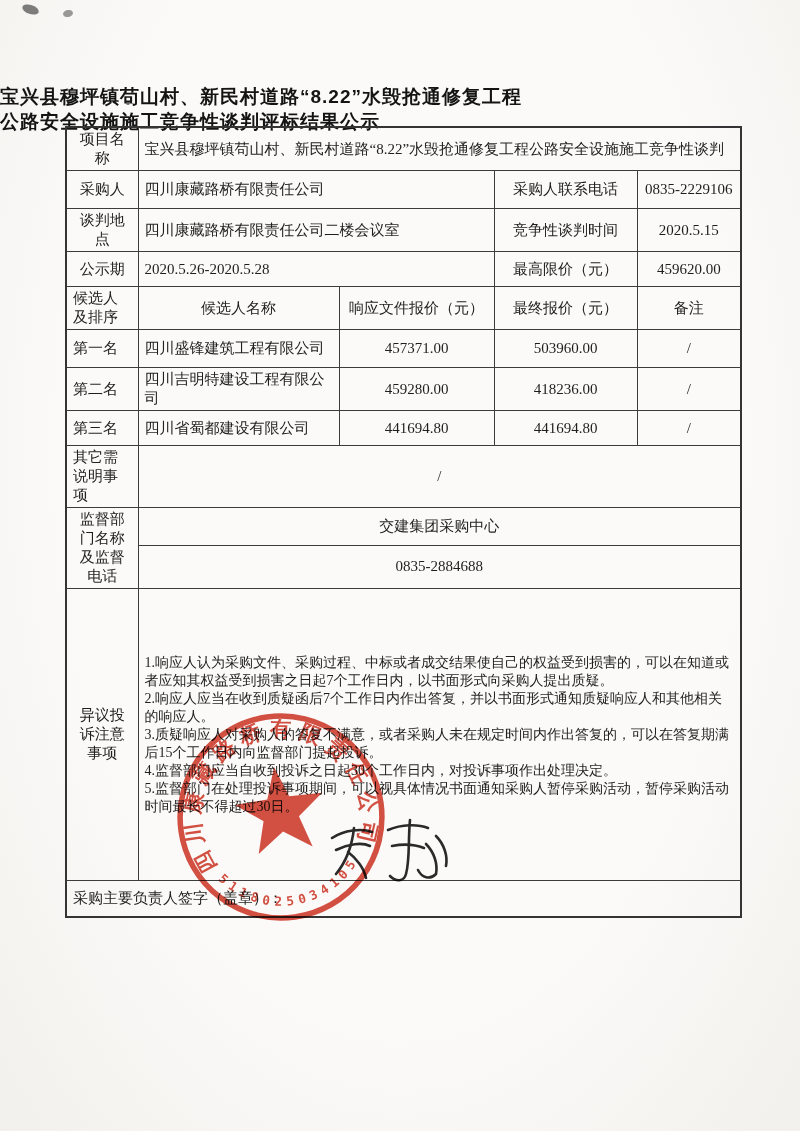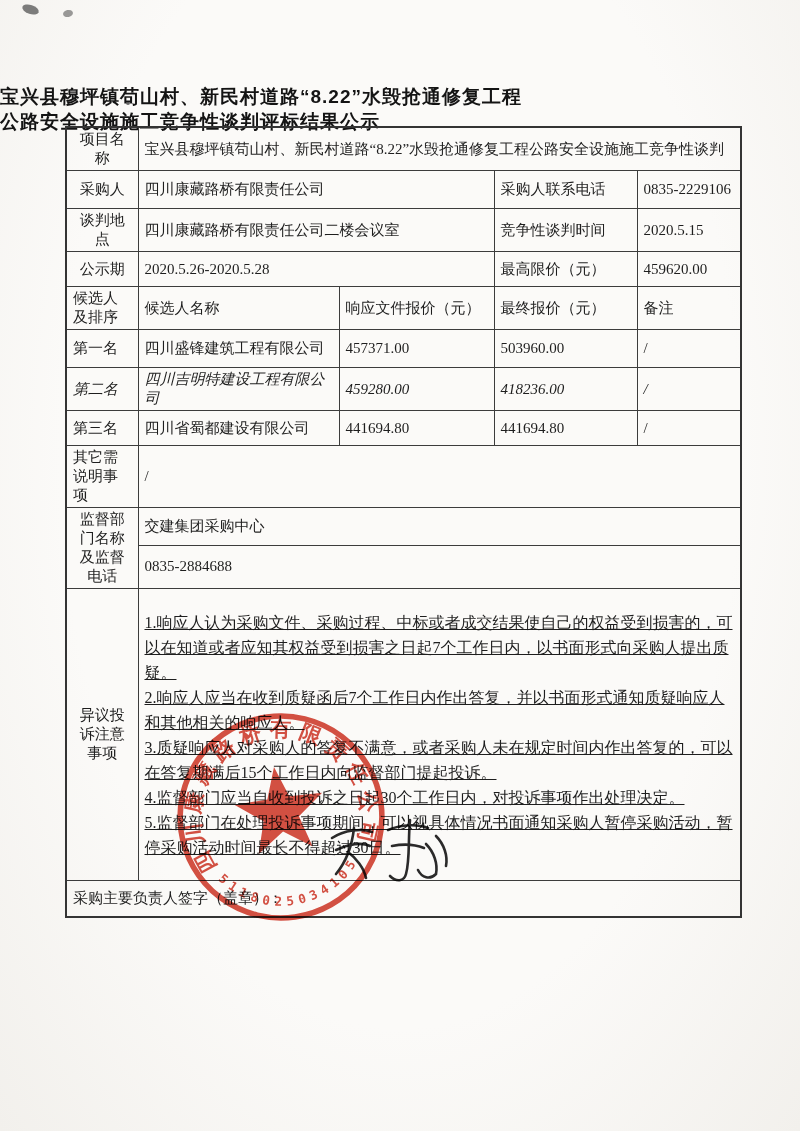--- a/index.html
+++ b/index.html
@@ -23,25 +23,25 @@
 
   table.main {
     position:absolute; left:65px; top:126px; width:675px;
     border-collapse:collapse; table-layout:fixed; font-size:15px;
   }
   table.main { border:2px solid #343434; }
   table.main td { border:1.5px solid #3c3c3c; padding:2px 6px; vertical-align:middle; overflow:hidden; }
   .lbl  { text-align:center; padding:2px 3px; }
   .lbl-left { text-align:left; padding:2px 3px 2px 5px; }
   .vleft { text-align:left; padding-left:7px; }
-  .ctr  { }
+  .ctr  { text-align:center; }
   tr.h42 { height:42px; } tr.h38 { height:38px; } tr.h31 { height:35px; }
-  tr.h33 { height:33px;font-style:italic; } tr.h35 { height:35px; } tr.h40 { height:40px; }
+  tr.h33 { height:33px; } tr.h35 { height:35px; } tr.h40 { height:40px; }
   tr.h292 { height:292px; } tr.h36 { height:36px; }
-  td.objection-cell { vertical-align:top; padding:56px 10px 0 8px; font-size:16px; line-height:25px;text-decoration:underline; }
+  td.objection-cell { vertical-align:top; padding:56px 10px 0 8px; font-size:14px; line-height:18px; }
   td.objection-cell div { margin:0; }
 
   .seal-svg {
     position:absolute; left:170px; top:706px; width:222px; height:222px;
     opacity:.85; mix-blend-mode:multiply; transform:rotate(-8deg);
     pointer-events:none;
   }
   .sig-svg {
     position:absolute; left:318px; top:808px; width:150px; height:95px;
     mix-blend-mode:multiply; pointer-events:none;

